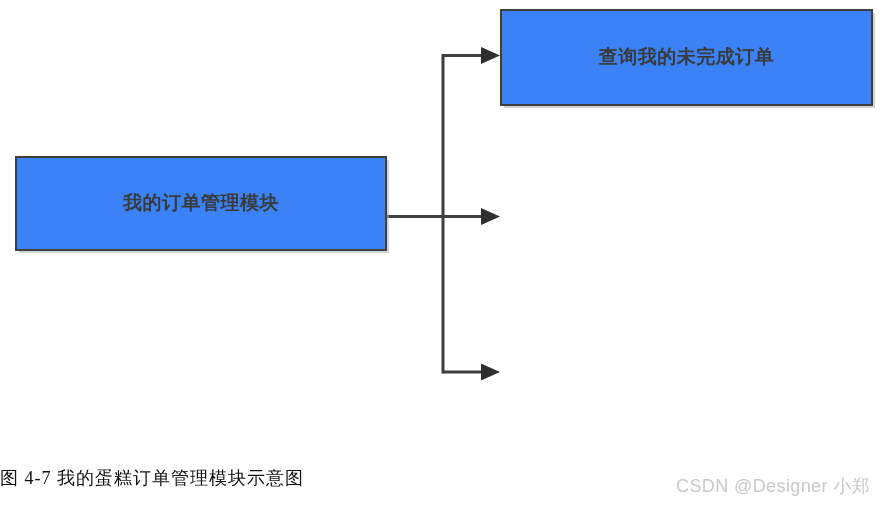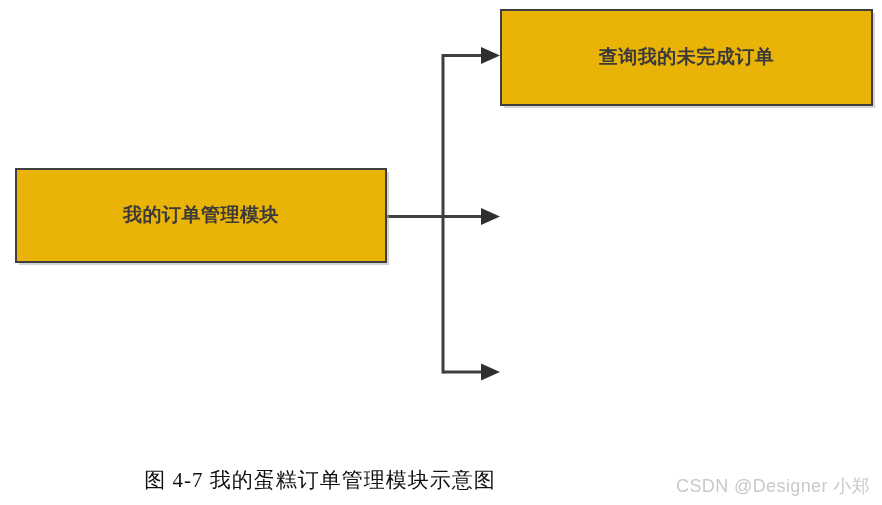--- a/index.html
+++ b/index.html
@@ -17,39 +17,39 @@
   #canvas {
     position: absolute;
     left: 0;
     top: 0;
     width: 882px;
     height: 505px;
   }
   .node {
     position: absolute;
     box-sizing: border-box;
-    background: #eab308;
+    background: #3b82f6;
     border: 2.5px solid #3f3f3f;
     box-shadow: 3px 3px 0 -1px rgba(175,175,175,0.55);
     display: flex;
     align-items: center;
     justify-content: center;
   }
   .node-label {
     font-family: "Liberation Sans", "DejaVu Sans", sans-serif;
     font-weight: bold;
     font-size: 19px;
     letter-spacing: 0.5px;
     color: #3a3a3a;
     white-space: nowrap;
     line-height: 1.2;
   }
   #node-root {
     left: 15px;
-    top: 168px;
+    top: 156px;
     width: 372px;
     height: 95px;
   }
   #node-branch-0 {
     left: 500px;
     top: 9px;
     width: 373px;
     height: 97px;
   }
   #node-branch-1 {
@@ -70,23 +70,22 @@
     top: 0;
     width: 882px;
     height: 505px;
     pointer-events: none;
   }
   #caption {
     position: absolute;
     left: 0;
     top: 466px;
     width: 640px;
-    text-align: center;
     font-family: "Liberation Serif", "DejaVu Serif", serif;
-    font-size: 21px;
+    font-size: 18px;
     color: #101010;
     letter-spacing: 1px;
     white-space: nowrap;
   }
   #watermark {
     position: absolute;
     left: 676px;
     top: 474px;
     font-family: "Liberation Sans", "DejaVu Sans", sans-serif;
     font-size: 18px;

